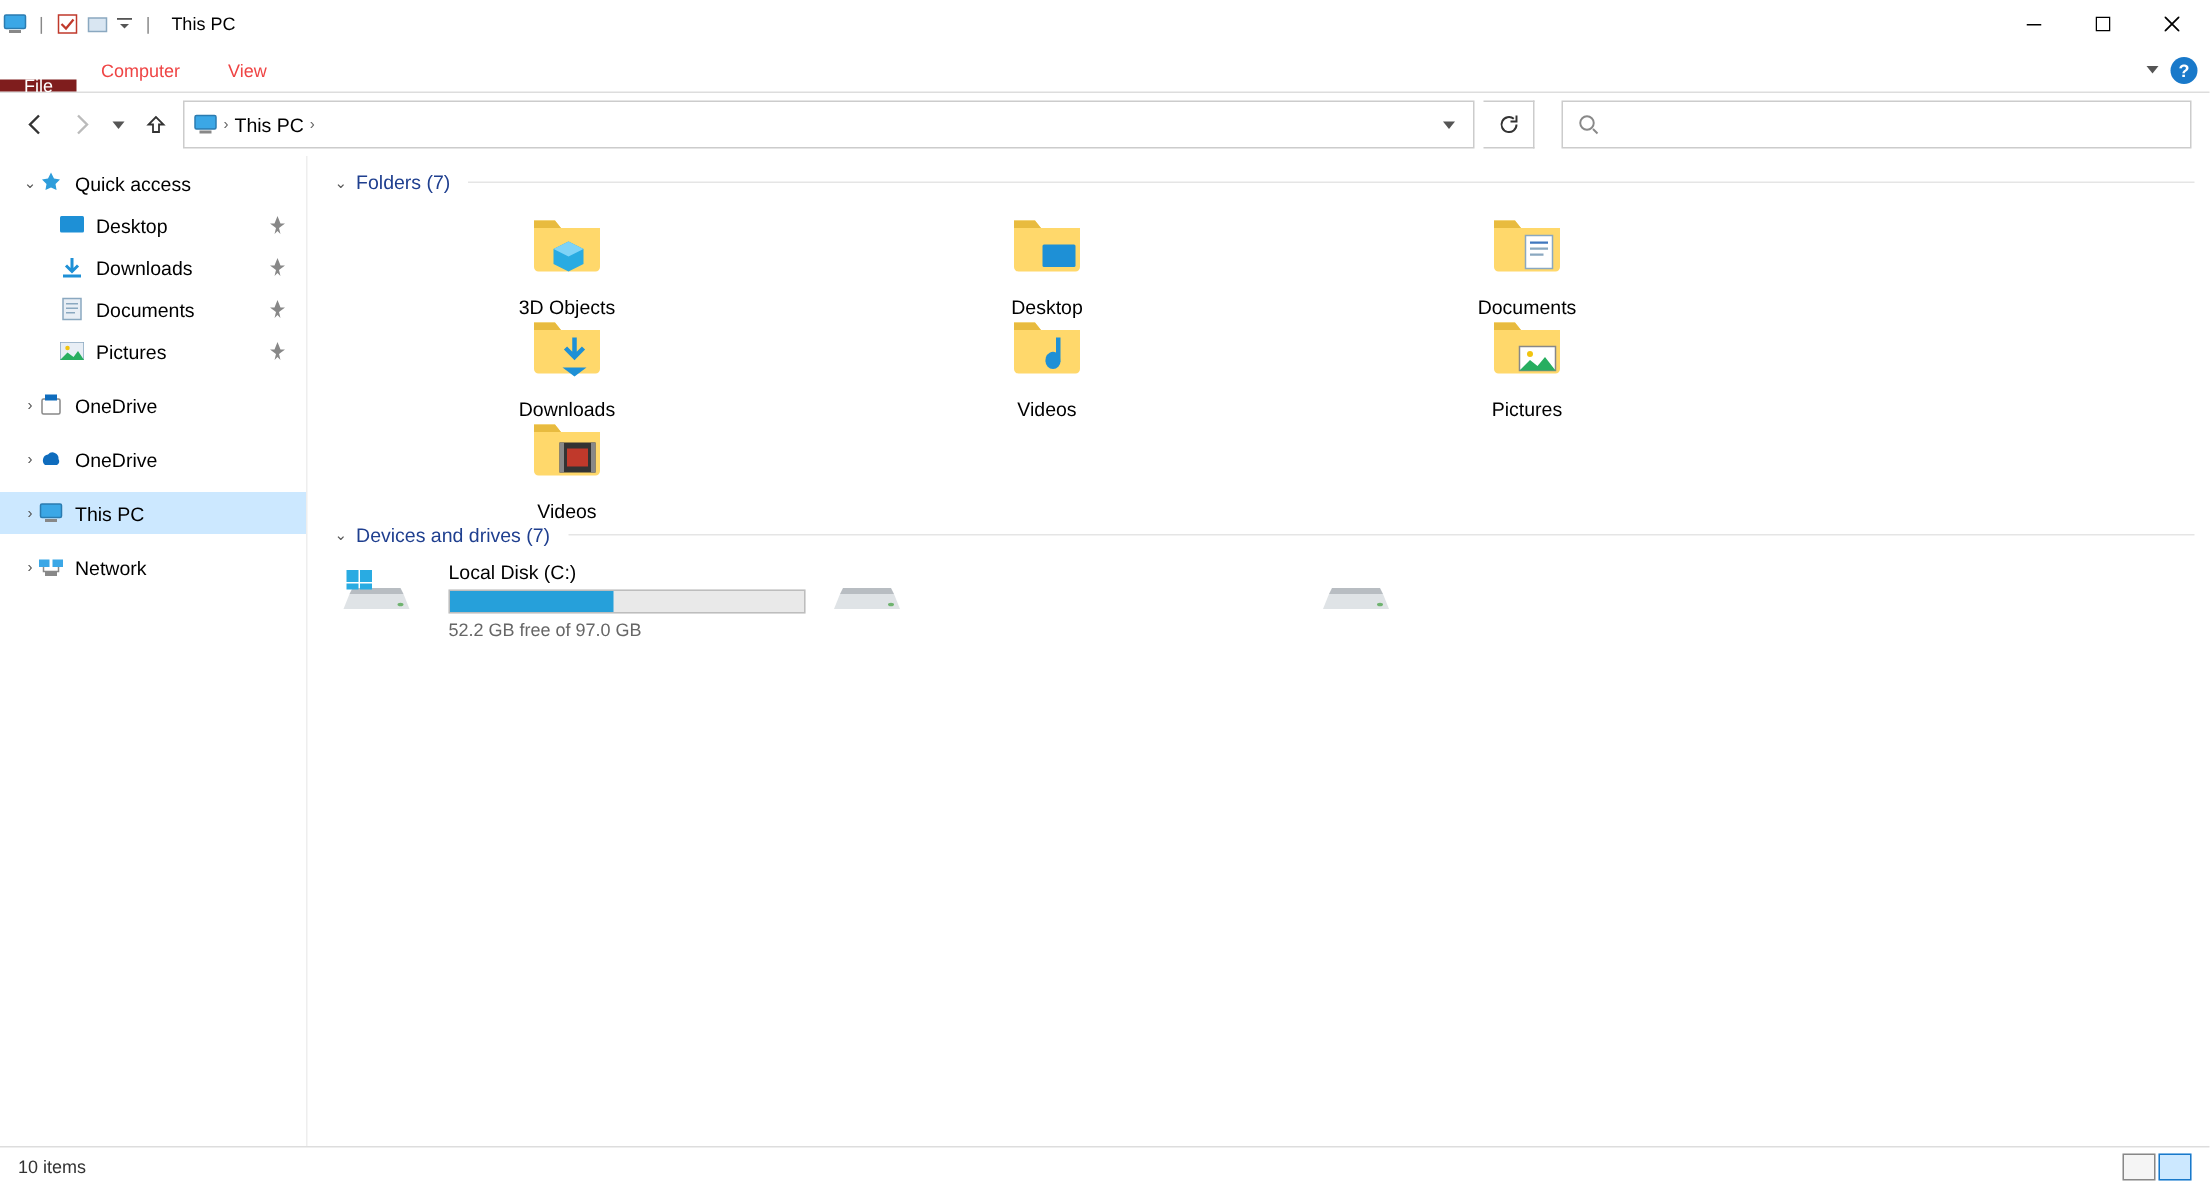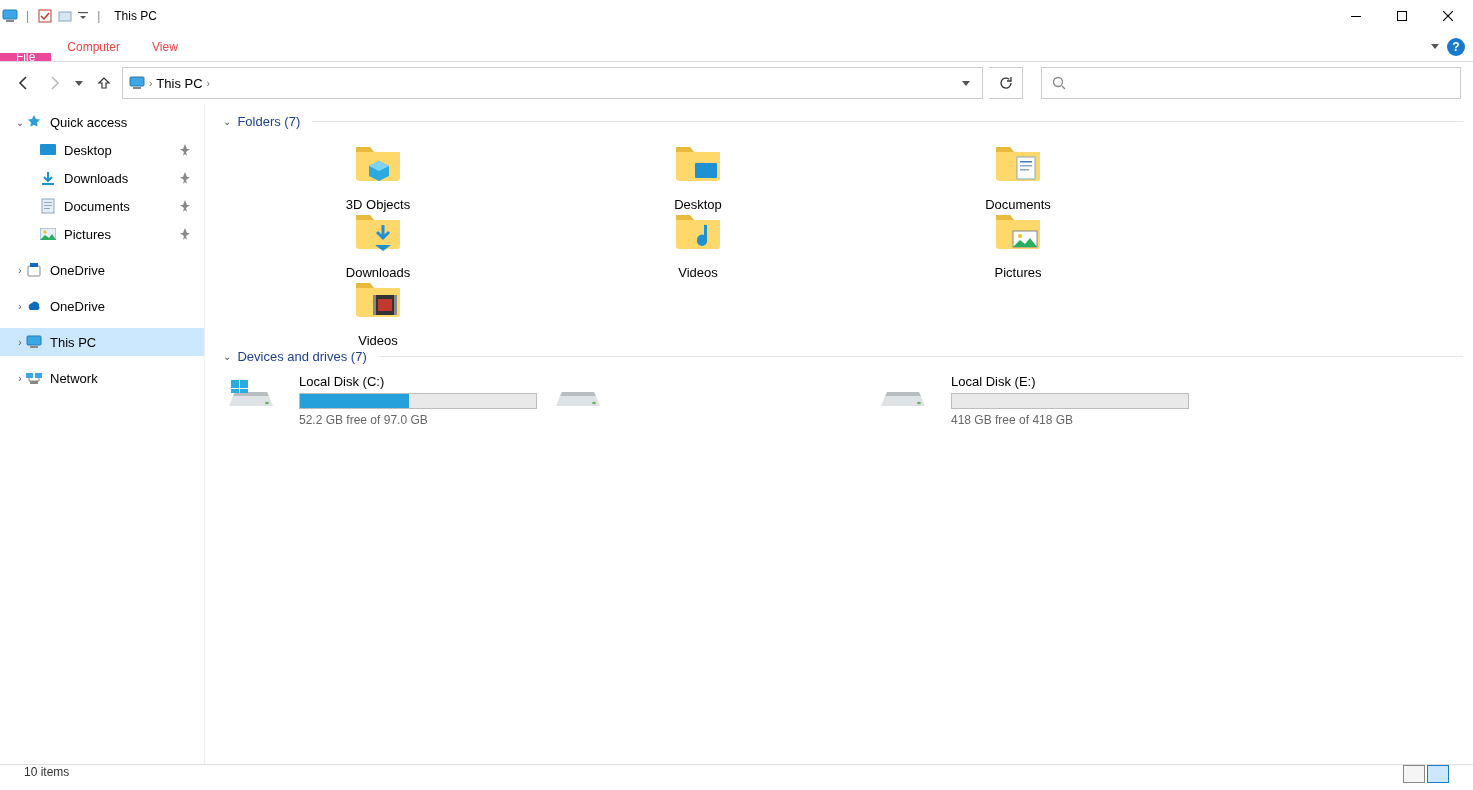--- a/index.html
+++ b/index.html
@@ -7,21 +7,21 @@
 .titlebar { height: 32px; display:flex; align-items:center; padding:0 2px; }
 .titlebar-left { display:flex; align-items:center; gap:4px;}
 .tb-icon { width:16px; height:16px; display:inline-flex; align-items:center; justify-content:center; }
 .titlebar .sep { color:#888; margin:0 4px; }
 .titlebar-title { font-size:12px; color:#000; margin-left:6px; }
 .win-controls { margin-left:auto; display:flex; }
 .win-btn { width:46px; height:32px; display:flex; align-items:center; justify-content:center; }
 
 .ribbon-tabs { height:30px; display:flex; align-items:stretch; border-bottom:1px solid #ddd; }
 .rtab { padding:0 16px; display:flex; align-items:center; font-size:12px; color:#ef4444; cursor:default; }
-.rtab.file { background:#ec4899; color:#fff;margin-top:21px; }
+.rtab.file { background:#7f1d1d; color:#fff;margin-top:21px; }
 .ribbon-right { margin-left:auto; display:flex; align-items:center; gap:8px; padding-right:8px;}
 .chev-down { width:0;height:0;border-left:4px solid transparent;border-right:4px solid transparent;border-top:5px solid #555; }
 .help-ic { width:18px;height:18px;border-radius:50%;background:#1979ca;color:#fff;font-size:12px;display:flex;align-items:center;justify-content:center;font-weight:bold; }
 
 .navbar { height:42px; display:flex; align-items:center; padding:6px 12px; gap:6px; }
 .nav-btn { width:24px; height:24px; display:flex; align-items:center; justify-content:center; color:#333; }
 .nav-btn.disabled { color:#bbb; }
 .addr-bar { flex:1; height:32px; border:1px solid #ccc; display:flex; align-items:center; padding:0 6px; gap:4px; }
 .addr-crumb { display:flex;align-items:center; gap:6px; font-size:13px; color:#000; }
 .addr-arrow { color:#666; font-size:10px; }
@@ -55,21 +55,21 @@
 
 .drives-grid { display:grid; grid-template-columns: repeat(3, 318px); gap:8px; }
 .drive-item { display:flex; gap:24px; padding:4px; }
 .drive-ic { width:50px; height:40px; display:flex;align-items:center;justify-content:center; }
 .drive-info { flex:1; }
 .drive-name { font-size:13px; color:#000; margin-bottom:4px; }
 .drive-bar { width:238px; height:16px; border:1px solid #bdbdbd; background:#e9e9e9; position:relative; }
 .drive-fill { position:absolute;left:0;top:0;bottom:0; background:#26a0da; }
 .drive-free { font-size:12px; color:#666; margin-top:4px; }
 
-.statusbar { height:26px; border-top:1px solid #ddd; display:flex; align-items:flex-start; padding:0 24px; font-size:12px; color:#333; }
+.statusbar { height:26px; border-top:1px solid #ddd; display:flex; align-items:center; padding:0 12px; font-size:12px; color:#333; }
 .statusbar .viewbtns { margin-left:auto; display:flex; gap:2px; }
 .viewbtn { width:22px;height:18px;border:1px solid #888; background:#f5f5f5; }
 .viewbtn.active { background:#cce8ff; border-color:#1979ca; }
 
 
 svg { display:block; }
 </style>
 </head>
 <body>
 
@@ -429,27 +429,20 @@
           </div>
         </div>
         <div class="drive-item">
           <div class="drive-ic">
             <svg width="48" height="36">
               <path d="M6 20h36l4 10H2z" fill="#dfe3e6"></path>
               <path d="M6 20h36l-2-4H8z" fill="#b8bdc2"></path>
               <ellipse cx="40" cy="27" rx="2" ry="1.2" fill="#6fb36f"></ellipse>
             </svg>
           </div>
-          <div class="drive-info">
-            <div class="drive-name">Local Disk (E:)</div>
-            <div class="drive-bar">
-              <div class="drive-fill" style="width:0%"></div>
-            </div>
-            <div class="drive-free">418 GB free of 418 GB</div>
-          </div>
         </div>
       </div>
   </div>
 </div>
 
 <div class="statusbar">
   <span>10 items</span>
   <div class="viewbtns">
     <div class="viewbtn"></div>
     <div class="viewbtn active"></div>

